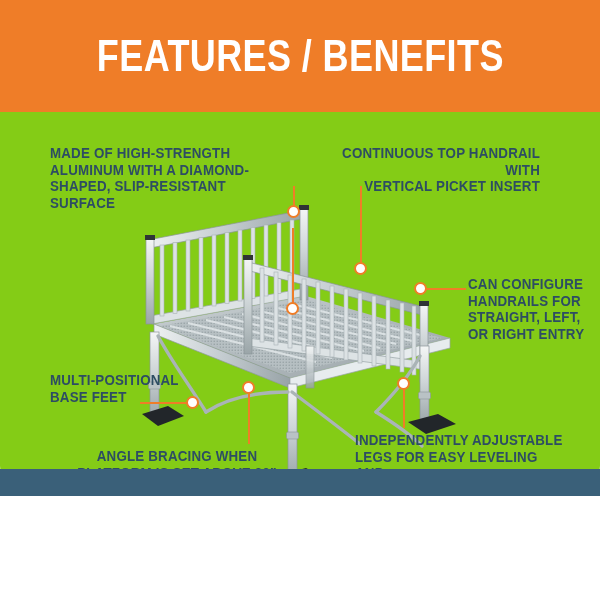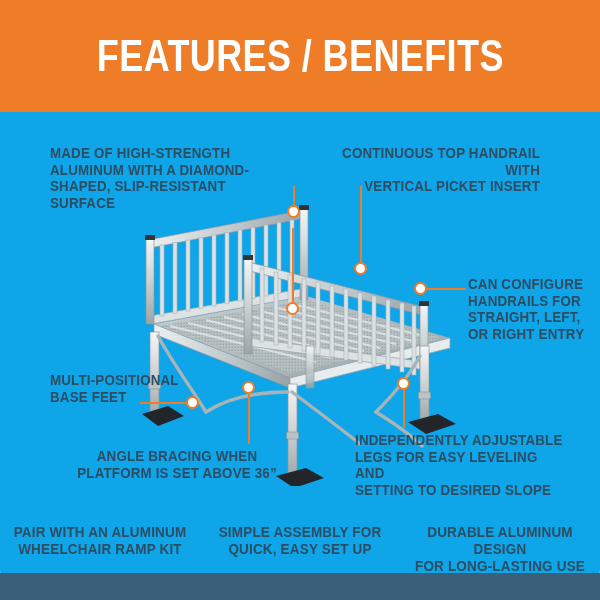--- a/index.html
+++ b/index.html
@@ -1,21 +1,21 @@
 <!DOCTYPE html>
 <html><head>
 <meta charset="utf-8">
 <style>
   html,body{margin:0;padding:0;}
   body{
     width:600px;height:600px;overflow:hidden;
     background:#ffffff;
     font-family:"Liberation Sans", sans-serif;
   }
-  #page{position:relative;width:600px;height:600px;background:#0ea5e9;border-radius:30px;}
+  #page{position:relative;width:600px;height:496px;background:#84cc16;border-radius:30px;}
 
   
   .header{
     position:absolute;left:0;top:0;width:600px;height:112px;
     background:#ef7d28;
     display:flex;align-items:center;justify-content:center;
   }
   .header-title{
     color:#ffffff;
     font-size:45px;
@@ -227,23 +227,15 @@
 STRAIGHT, LEFT,
 OR RIGHT ENTRY</div>
   <div class="callout c-left">MULTI-POSITIONAL
 BASE FEET</div>
   <div class="callout c-bottomleft">ANGLE BRACING WHEN
 PLATFORM IS SET ABOVE 36”</div>
   <div class="callout c-bottomright">INDEPENDENTLY ADJUSTABLE
 LEGS FOR EASY LEVELING AND
 SETTING TO DESIRED SLOPE</div>
 
-  <div class="bottom-caps">
-    <div class="bcap">PAIR WITH AN ALUMINUM
-WHEELCHAIR RAMP KIT</div>
-    <div class="bcap">SIMPLE ASSEMBLY FOR
-QUICK, EASY SET UP</div>
-    <div class="bcap">DURABLE ALUMINUM DESIGN
-FOR LONG-LASTING USE</div>
-  </div>
 
   <div class="footer-bar"></div>
 </div>
 
 </body></html>

